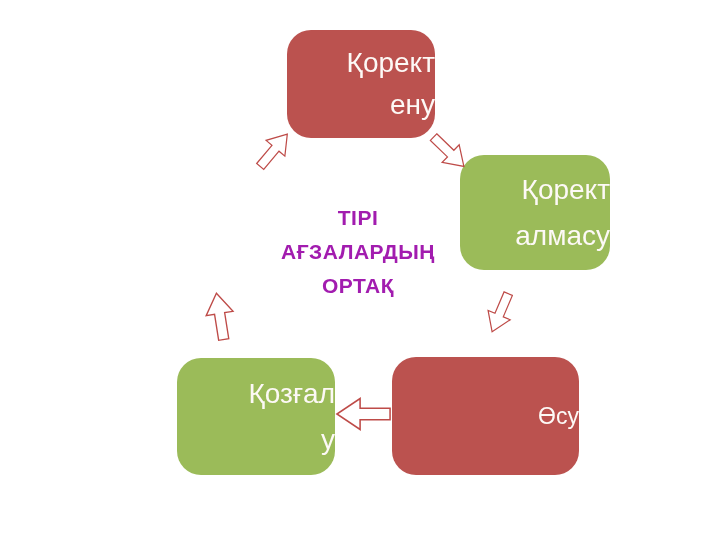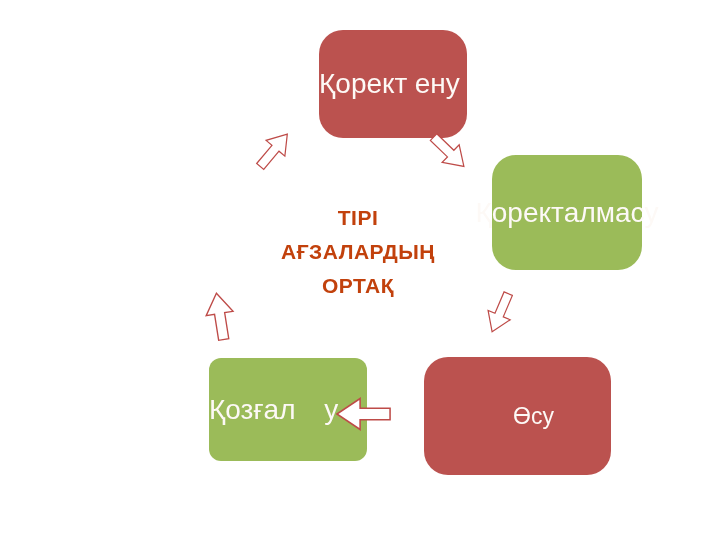--- a/index.html
+++ b/index.html
@@ -7,30 +7,29 @@
     width:720px;height:540px;
     font-family:"Liberation Sans","DejaVu Sans",sans-serif;
     background:#ffffff;
   }
   .stage{
     position:relative;width:720px;height:540px;overflow:hidden;background:#ffffff;
   }
   .box{
     position:absolute;
     border-radius:24px;
-    display:flex;flex-direction:row;justify-content:center;align-items:center;
-    text-align:center;
+    display:flex;flex-direction:column;justify-content:center;align-items:center;
+    text-align:right;
     color:#fdf9f6;
-    margin-left:32px;
   }
   .box .ln{display:block;width:100%;}
   .box-top   {left:287px;top:30px; width:148px;height:108px;font-size:28px;line-height:42px;}
   .box-left  {left:112px;top:155px;width:155px;height:117px;font-size:21px;line-height:32px;}
   .box-right {left:460px;top:155px;width:150px;height:115px;font-size:28px;line-height:46px;}
-  .box-bl    {left:177px;top:358px;width:158px;height:103px;font-size:28px;line-height:46px;border-radius:12px;}
+  .box-bl    {left:177px;top:358px;width:158px;height:117px;font-size:28px;line-height:46px;}
   .box-br    {left:392px;top:357px;width:155px;height:118px;font-size:23px;line-height:31px;padding-left:32px;}
   .center-title{
     position:absolute;left:263px;top:201px;width:190px;
     font-size:21px;line-height:34px;font-weight:bold;
     text-align:center;letter-spacing:0.5px;
   }
   .center-title .ln{display:block;}
   .arrow{
     position:absolute;overflow:visible;z-index:10;
   }
@@ -59,21 +58,21 @@
 
   <div class="box box-bl" style="background-color: rgb(155, 187, 89); color: rgb(253, 249, 246);">
     <span class="ln">Қозғал</span>
     <span class="ln">у</span>
   </div>
 
   <div class="box box-br" style="background-color: rgb(187, 82, 79); color: rgb(253, 249, 246);">
     <span class="ln">Өсу</span>
   </div>
 
-  <div class="center-title" style="color: #c2410c;">
+  <div class="center-title" style="color: #a21caf;">
     <span class="ln">ТІРІ</span>
     <span class="ln">АҒЗАЛАРДЫҢ</span>
     <span class="ln">ОРТАҚ</span>
   </div>
 
   <svg class="arrow arr-a" viewBox="0 0 60 40">
     <polygon points="2,14 33,14 33,4 57,20 33,36 33,26 2,26" style="fill: rgb(255, 255, 255); stroke: rgb(190, 75, 72);"></polygon>
   </svg>
 
   <svg class="arrow arr-b" viewBox="0 0 60 40">

